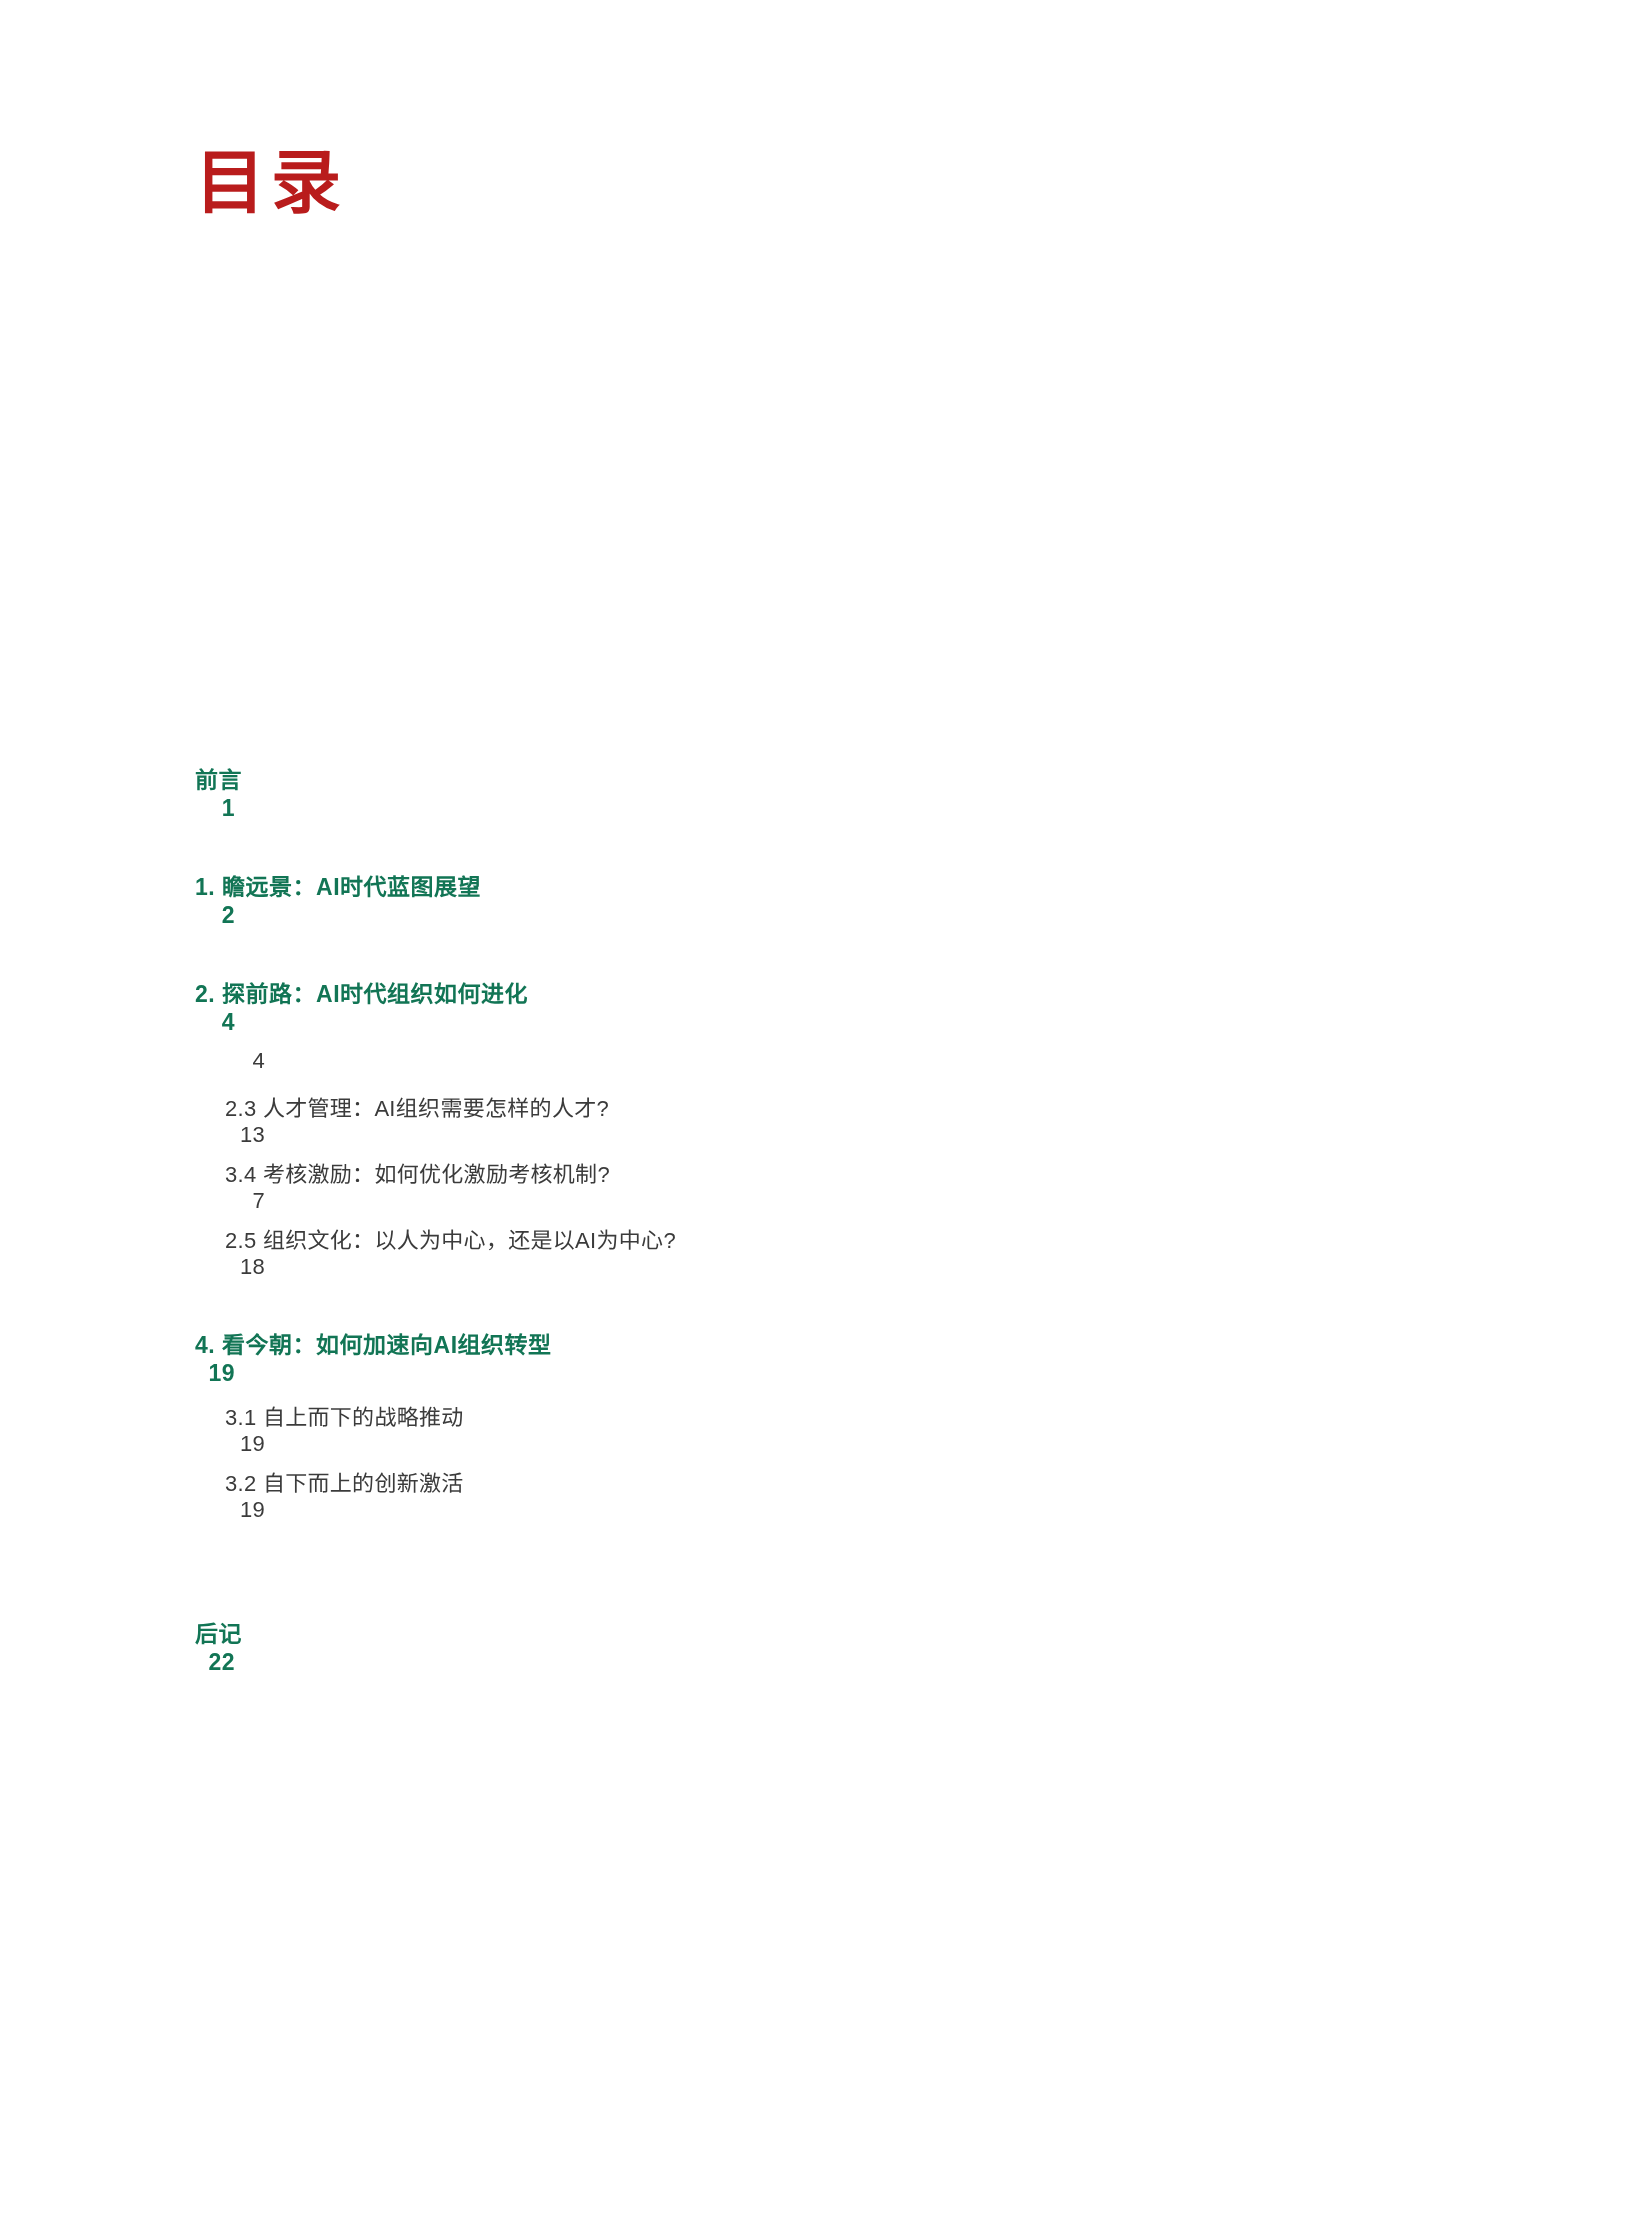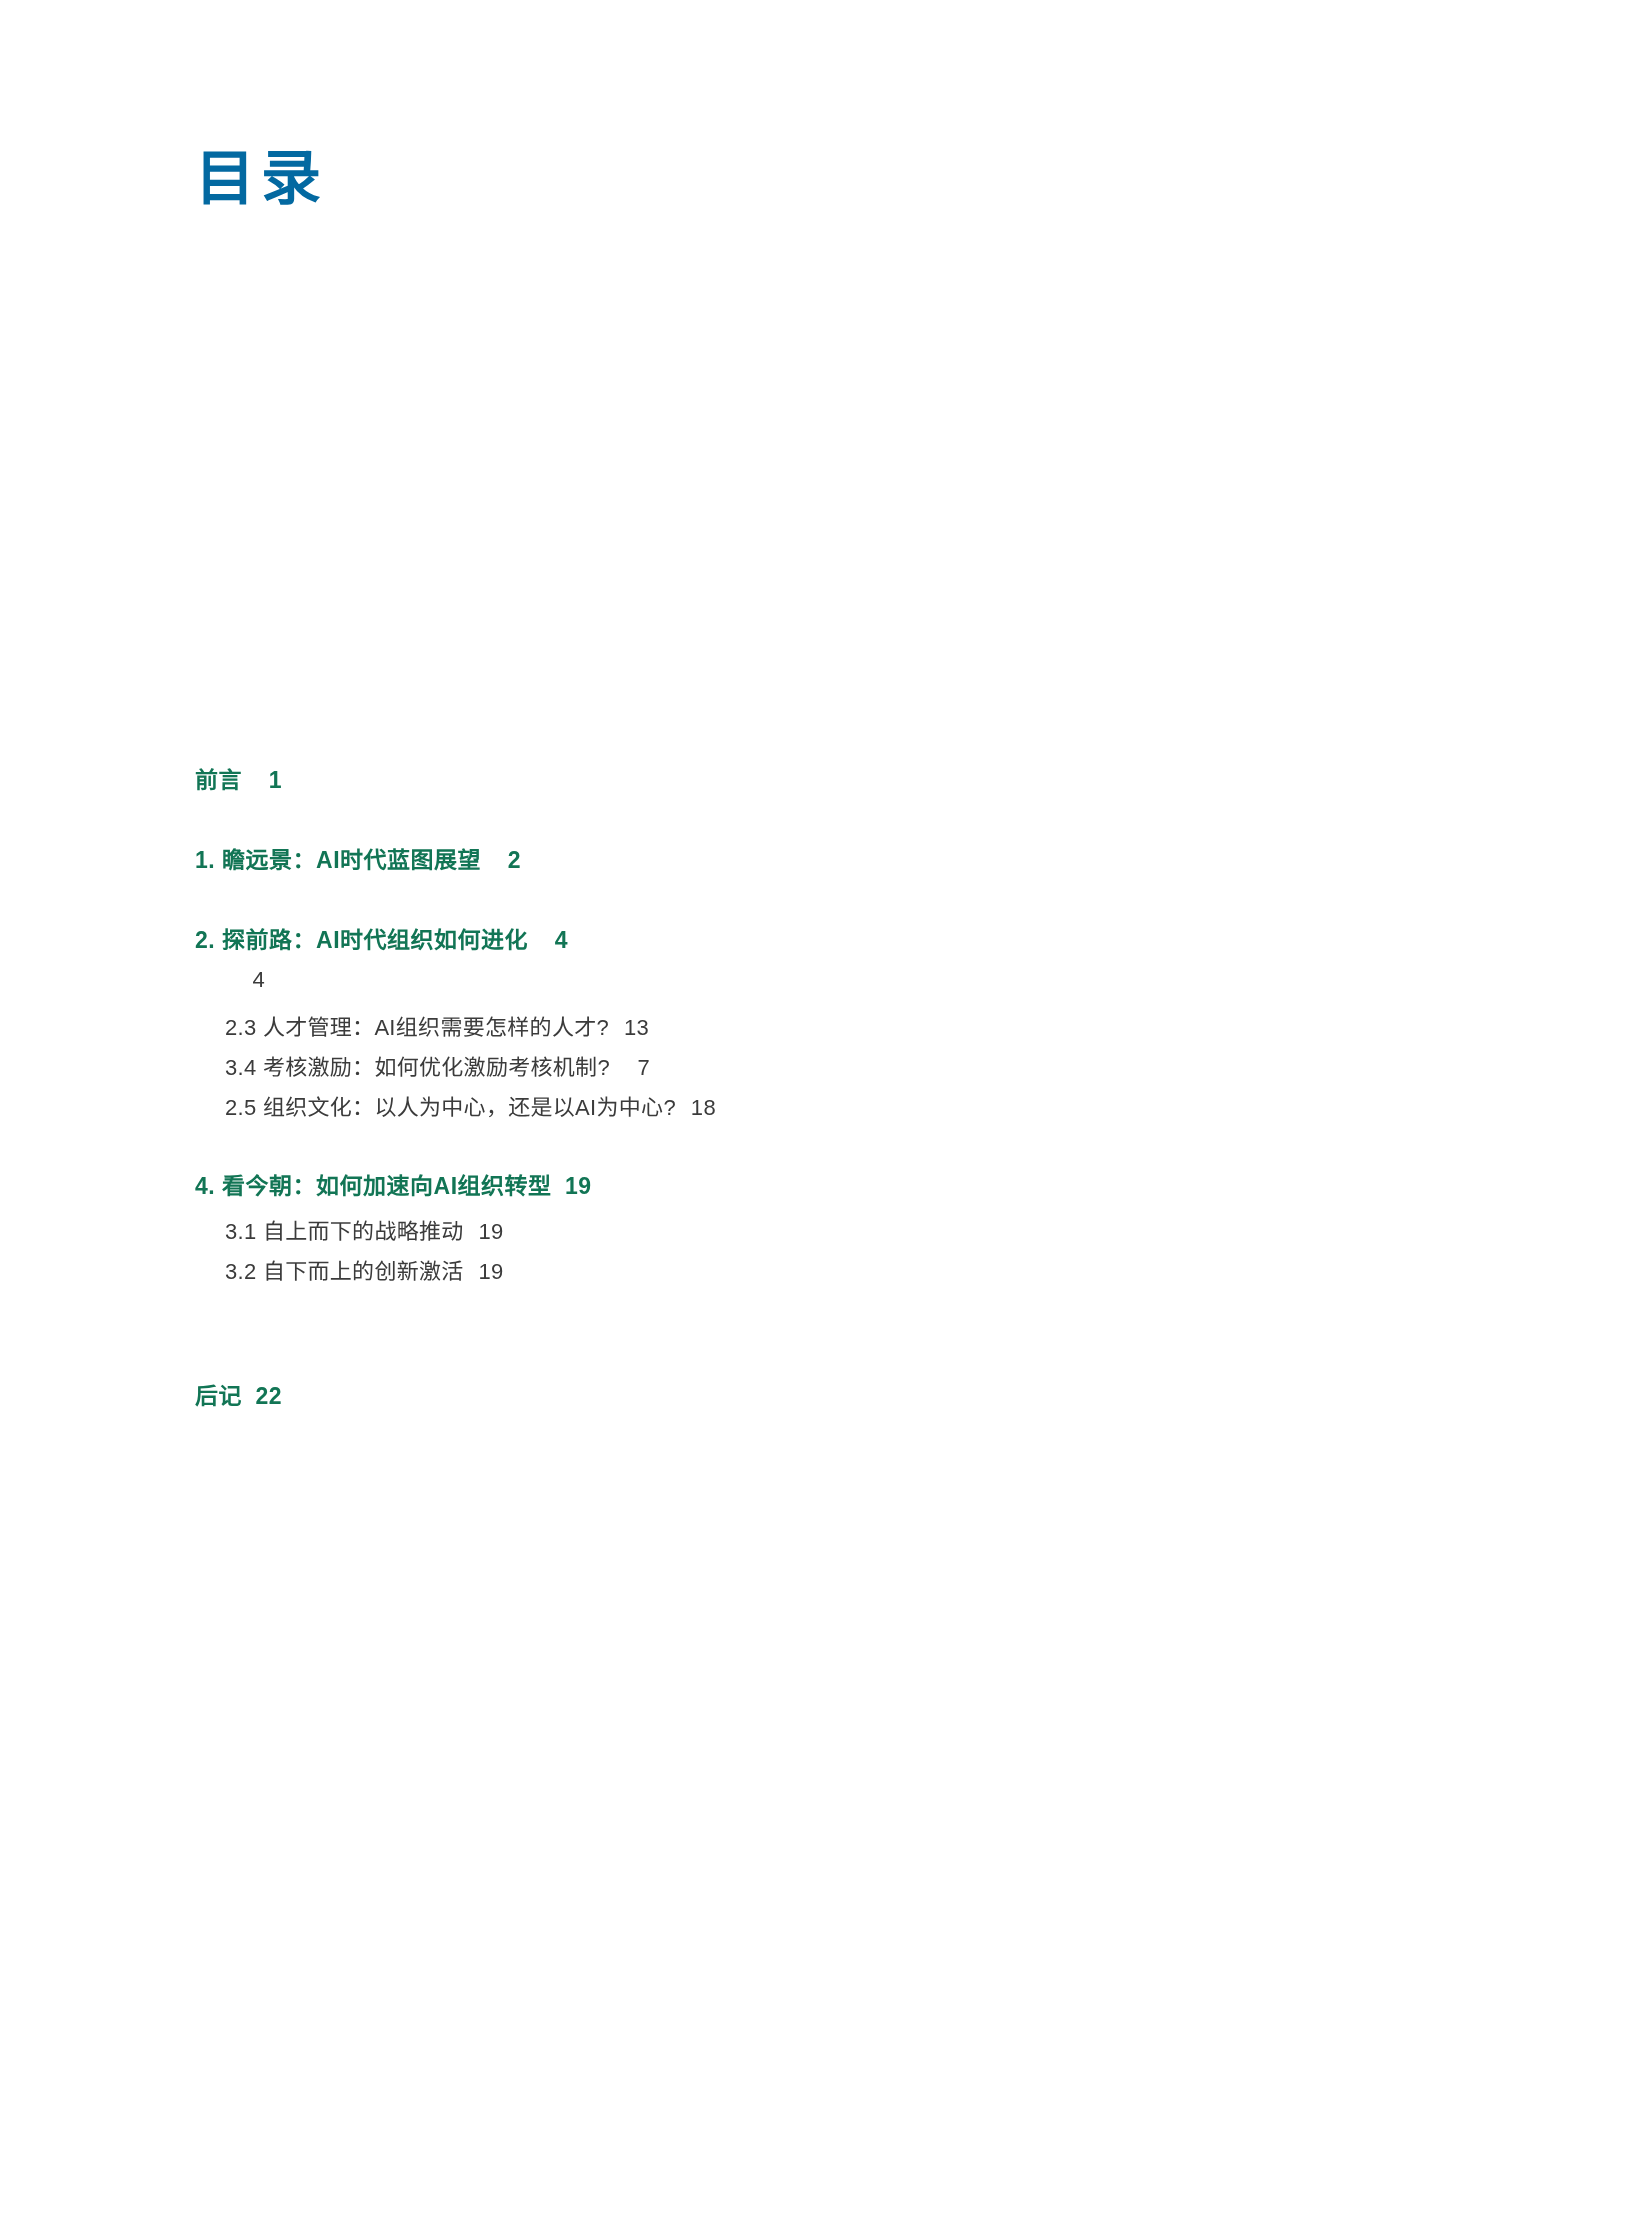--- a/index.html
+++ b/index.html
@@ -22,38 +22,39 @@
     top: 0;
     width: 1646px;
     height: 2233px;
     background: #ffffff;
   }
   .toc-title {
     position: absolute;
     left: 195px;
     top: 149px;
     font-family: "Liberation Serif", "DejaVu Serif", serif;
-    font-size: 60px;
+    font-size: 70px;
     font-weight: 700;
     letter-spacing: 6px;
-    color: #0369a1;
+    color: #b91c1c;
     line-height: 1;
     text-align: center;
   }
   .toc-body {
     position: absolute;
     left: 195px;
     top: 761px;
     width: 1256px;
   }
   .entry {
     display: flex;
     align-items: baseline;
     justify-content: flex-start;
     width: 100%;
+    flex-direction: column;
   }
   .entry .label {
     white-space: nowrap;
   }
   .entry .page-num {
     white-space: nowrap;
     text-align: right;
     min-width: 40px;
   }
 

